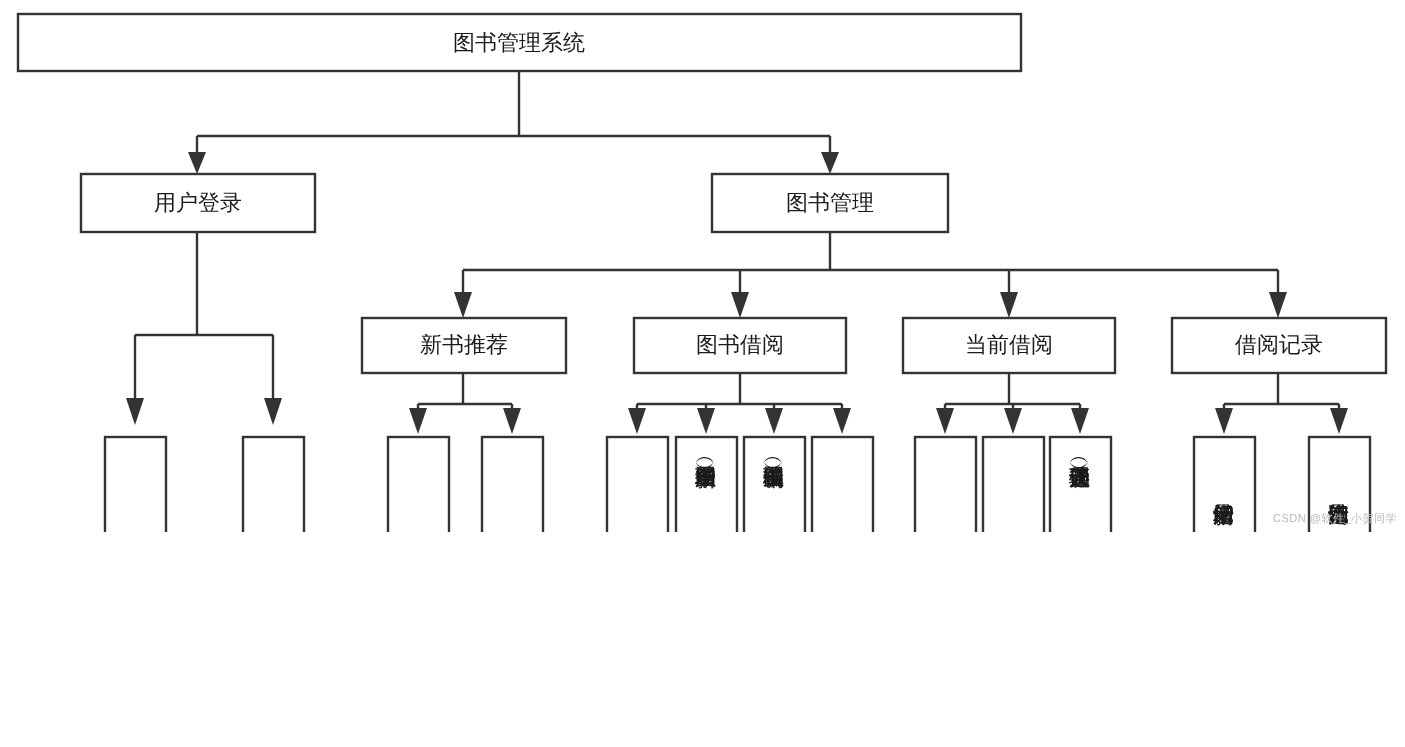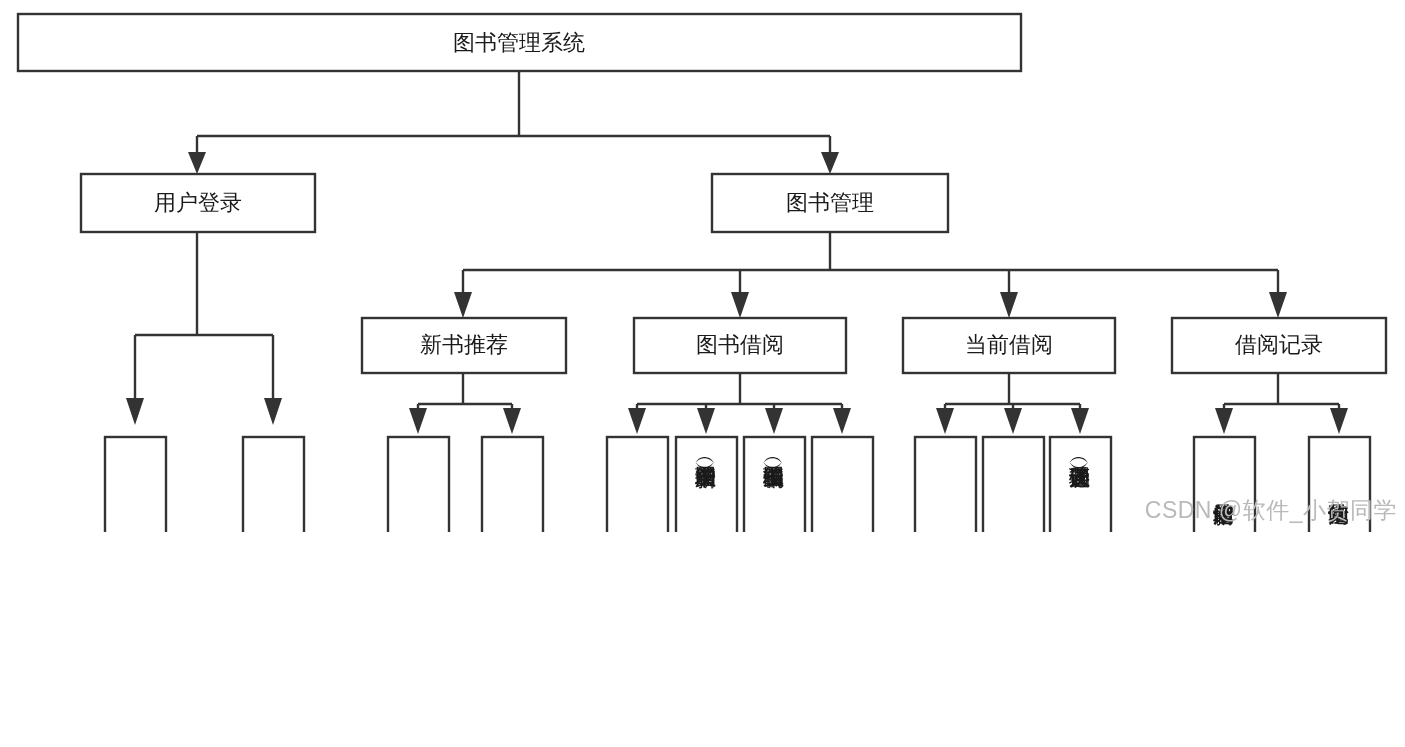--- a/index.html
+++ b/index.html
@@ -51,21 +51,21 @@
   }
   .arrow-head {
     fill: #333333;
     stroke: none;
   }
   .watermark {
     position: absolute;
     right: 8px;
     bottom: 6px;
     color: #b9b9b9;
-    font-size: 23px;
+    font-size: 11px;
     font-family: "Liberation Sans", "DejaVu Sans", sans-serif;
     letter-spacing: 0.5px;
     white-space: nowrap;
     pointer-events: none;
   }
 </style>
 </head>
 <body>
 
 <div id="diagram-root">

